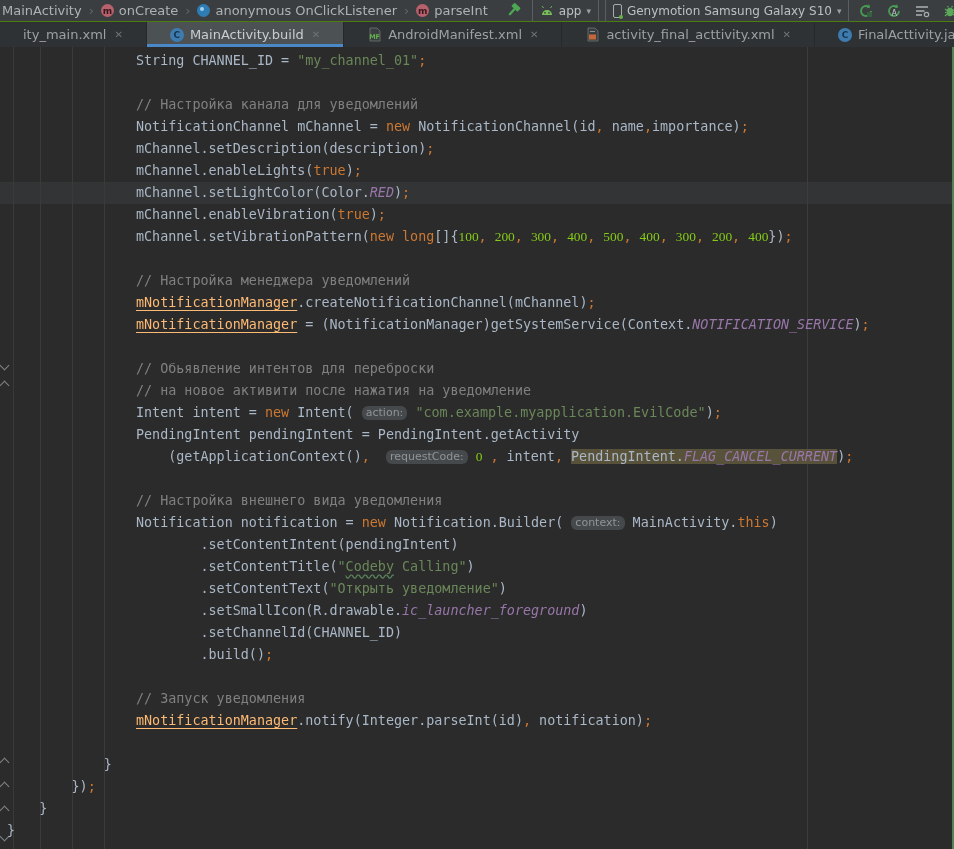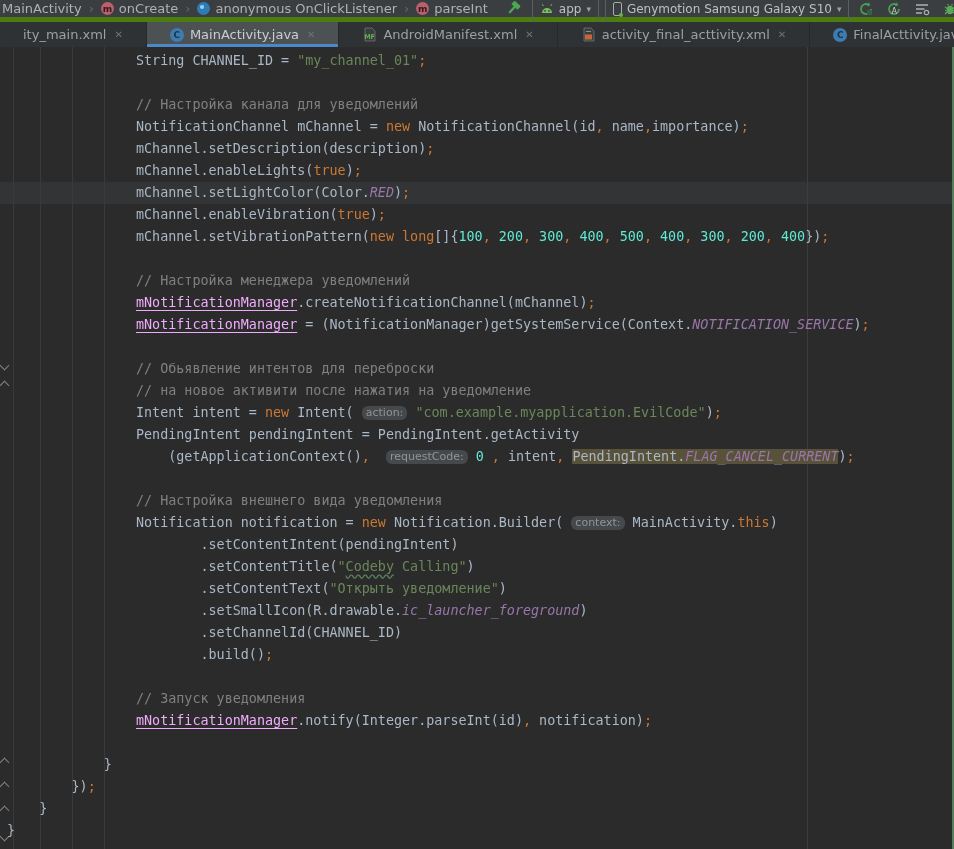--- a/index.html
+++ b/index.html
@@ -2,21 +2,21 @@
 <html><head>
 <meta charset="utf-8">
 <style>
   * { box-sizing: border-box; margin: 0; padding: 0; }
   html,body { width:954px; height:849px; overflow:hidden; background:#2b2b2b;
               font-family:"DejaVu Sans","Liberation Sans",sans-serif; }
   #app { position:relative; width:954px; height:849px; }
 
   
   .navbar { position:absolute; top:0; left:0; width:100%; height:22px;
-            background:#3b3e40; border-bottom:5px solid #4d7c0f;
+            background:#3b3e40; border-bottom:1px solid #4d7c0f;
             display:flex; align-items:center; white-space:nowrap; }
   .crumbs { display:flex; align-items:center; height:100%; }
   .crumb { display:flex; align-items:center; gap:5px; color:#aeb2b4; font-size:13px;
            padding:0 2px; cursor:pointer; }
   .crumb-sep { color:#63676a; font-size:13px; padding:0 5px; }
   .ci-method { display:inline-flex; width:13px; height:13px; border-radius:50%;
                background:#b8606b; color:#35191e; font-size:9px; font-weight:bold;
                align-items:center; justify-content:center; }
   .ci-anon { position:relative; display:inline-block; width:13px; height:13px;
              border-radius:50%; background:#2f7cb5; }
@@ -54,22 +54,22 @@
   .margin-line { position:absolute; top:0; bottom:0; left:807px; width:1px; background:#3d3d3d; }
   .green-edge { position:absolute; top:0; bottom:0; right:0; width:2px; background:#55815a; }
   .cur-line-band { position:absolute; left:0; right:0; top:135px; height:22px; background:#333435; }
   .code { position:absolute; left:7px; right:0; top:3px;
           font-family:"DejaVu Sans Mono","Liberation Mono",monospace;
           font-size:13.4px; line-height:22px; white-space:pre; color:#a9b7c6; }
   .code-line { height:22px; }
   .k  { color:#cc7832; }
   .s  { color:#6a8759; }
   .c  { color:#808080; }
-  .n  { color:#5eead4; }
-  .f  { color:#f0abfc; text-decoration:underline; text-underline-offset:3px; }
+  .n  { color:#84cc16;font-family:Liberation Serif, serif; }
+  .f  { color:#fdba74; text-decoration:underline; text-underline-offset:3px; }
   .sc { color:#9876aa; font-style:italic; }
   .sm { }
   .hl { background:#59523a; }
   .typo { text-decoration:underline wavy #59865c; text-underline-offset:3px; }
   .hint { display:inline-block; font-family:"DejaVu Sans","Liberation Sans",sans-serif;
           font-size:11px; line-height:14px; padding:0 4px; border-radius:6px;
           background:#45494c; color:#919496; vertical-align:1px; }
 
   .fold { position:absolute; left:1px; width:7px; height:7px; }
   .fold.up   { border-left:1.5px solid #7e8486; border-top:1.5px solid #7e8486;
@@ -172,21 +172,21 @@
     </div>
   </div>
 
   <div class="tabbar">
     <div class="tab">
       <span class="tab-label">ity_main.xml</span>
       <span class="close">✕</span>
     </div>
     <div class="tab active">
       <span class="ci-class">C</span>
-      <span class="tab-label">MainActivity.java</span>
+      <span class="tab-label">MainActivity.build</span>
       <span class="close">✕</span>
     </div>
     <div class="tab">
       <svg width="15" height="15" viewBox="0 0 15 15">
         <path d="M3 1h7l3 3v10H3z" fill="#3b3e40" stroke="#6e7375" stroke-width="0.8"></path>
         <text x="7.6" y="12" font-size="6.5" font-weight="bold" fill="#61b04d" text-anchor="middle">MF</text>
       </svg>
       <span class="tab-label">AndroidManifest.xml</span>
       <span class="close">✕</span>
     </div>

